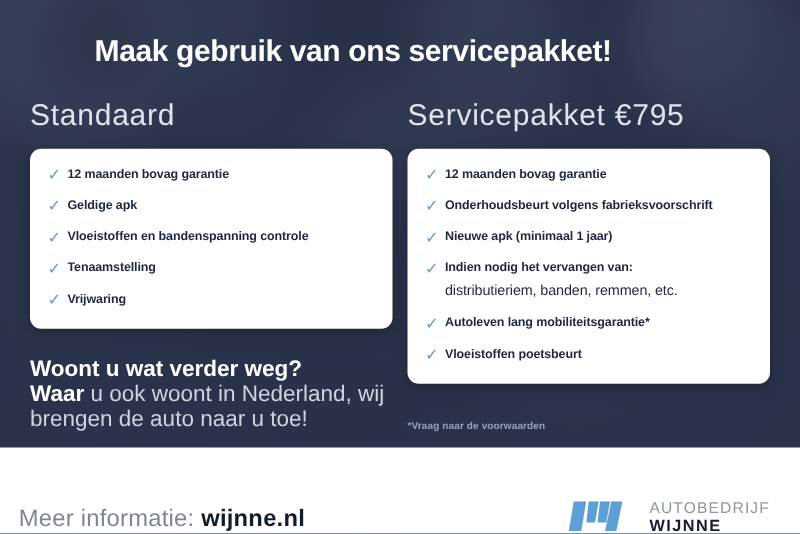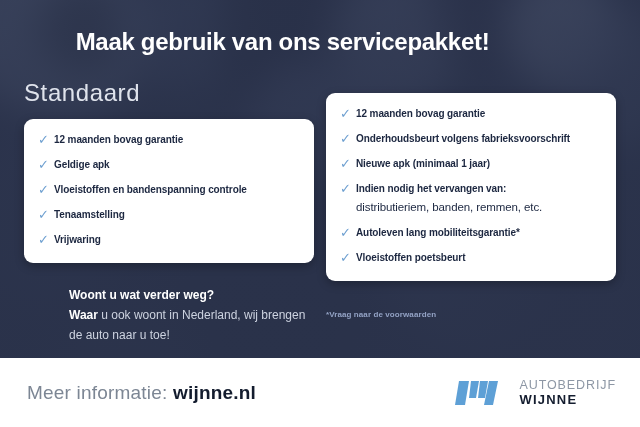--- a/index.html
+++ b/index.html
@@ -112,46 +112,45 @@
     font-size:11.5px;
     font-weight:normal;
     color:#1c2740;
     line-height:15px;
     letter-spacing:-.1px;
   }
 
   
   .away {
     margin-top:22px;
-    font-size:12px;
+    font-size:18px;
     line-height:20px;
     color:#cdd3e0;
     font-weight:300;
-    margin-left:45px;
   }
   .away b { color:#ffffff; font-weight:bold; }
 
   
   .footnote {
     margin-top:29px;
     font-size:8px;
     font-weight:bold;
     color:#93a2c4;
     letter-spacing:.1px;
   }
 
   
   .footer {
     position:absolute; left:0; bottom:0;
     width:640px; height:69px;
     background:#ffffff;
     display:flex;
-    align-items:center;
+    align-items:flex-end;
     justify-content:space-between;
-    padding:0 24px 0 27px;
+    padding:0 24px 0 15px;
   }
   .more {
     font-size:19px;
     font-weight:300;
     color:#7c8694;
     letter-spacing:.2px;
     white-space:nowrap;
   }
   .more b { color:#131c2e; font-weight:bold; }
 
@@ -229,20 +228,21 @@
       </div>
     </div>
 
     <div class="away">
       <b>Woont u wat verder weg?</b><br>
       <b>Waar</b><span> u ook woont in Nederland, wij brengen de auto naar u toe!</span>
     </div>
   </div>
 
   <div class="col col-right">
+    <div class="col-title">Servicepakket €795</div>
 
     <div class="card">
       <div class="feature">
         <span class="check">✓</span>
         <span class="feature-text">12 maanden bovag garantie</span>
       </div>
       <div class="feature">
         <span class="check">✓</span>
         <span class="feature-text">Onderhoudsbeurt volgens fabrieksvoorschrift</span>
       </div>

